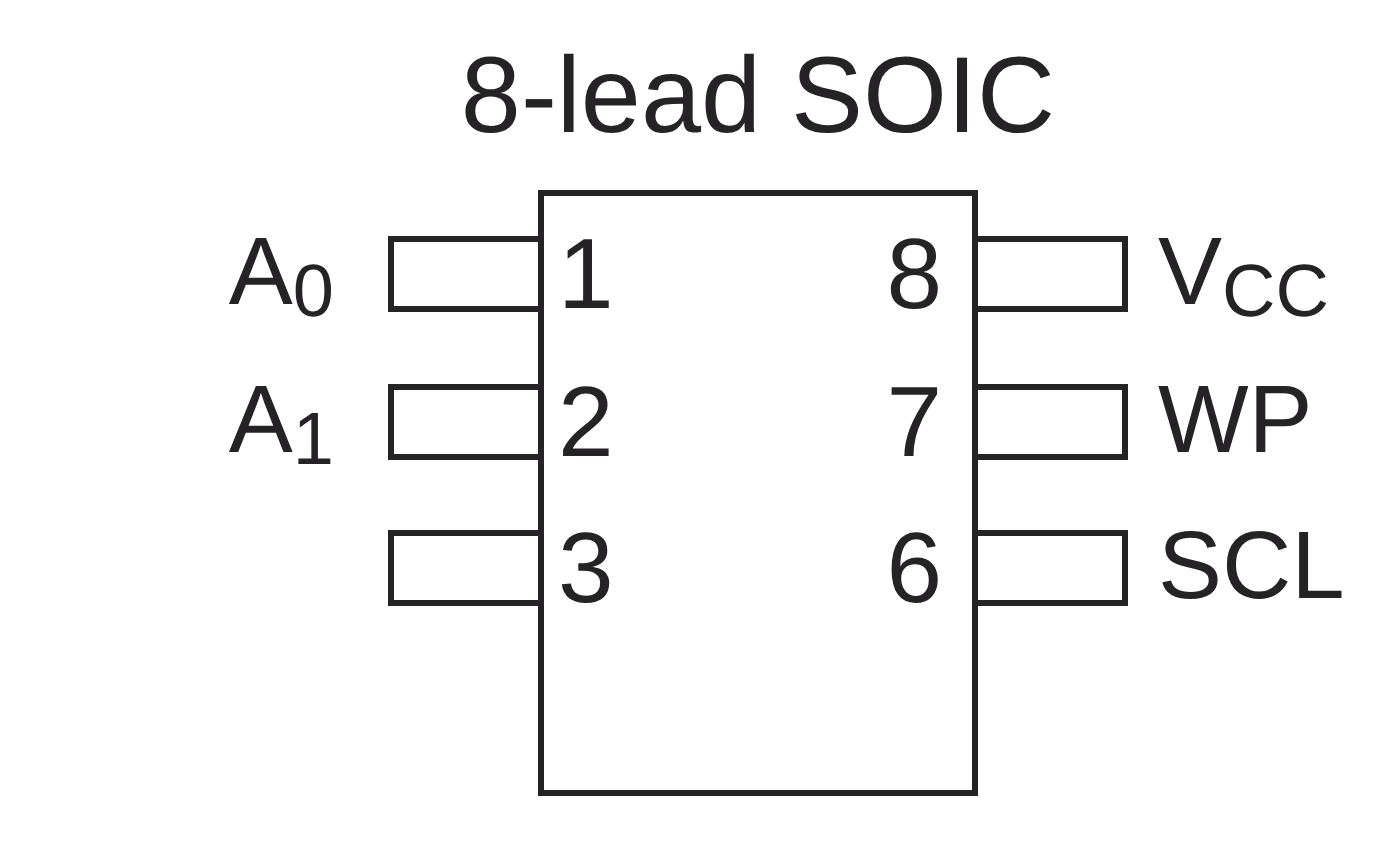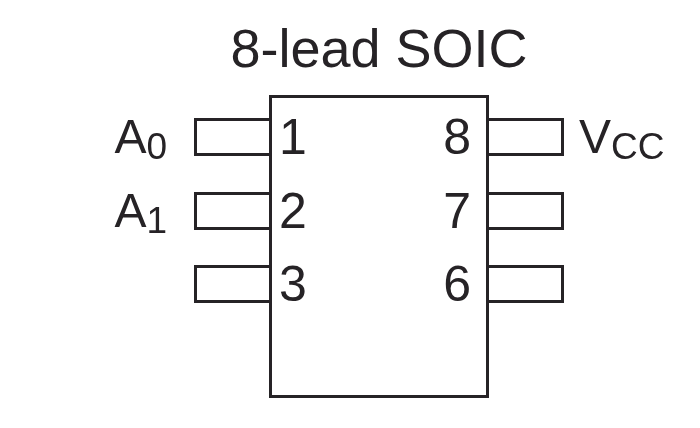--- a/index.html
+++ b/index.html
@@ -52,23 +52,25 @@
     <div class="lead right-lead"></div>
     <div class="lbl right"><span>V</span><span class="sub">CC</span></div>
   </div>
 
   <div class="pin-row" style="top:192px">
     <div class="lbl left"><span>A</span><span class="sub">1</span></div>
     <div class="lead left-lead"></div>
     <div class="num left-num">2</div>
     <div class="num right-num">7</div>
     <div class="lead right-lead"></div>
+    <div class="lbl right"><span>WP</span><span class="sub"></span></div>
   </div>
 
   <div class="pin-row" style="top:265px">
     <div class="lead left-lead"></div>
     <div class="num left-num">3</div>
     <div class="num right-num">6</div>
     <div class="lead right-lead"></div>
+    <div class="lbl right"><span>SCL</span><span class="sub"></span></div>
   </div>
 
 
 </div>
 
 </body></html>

